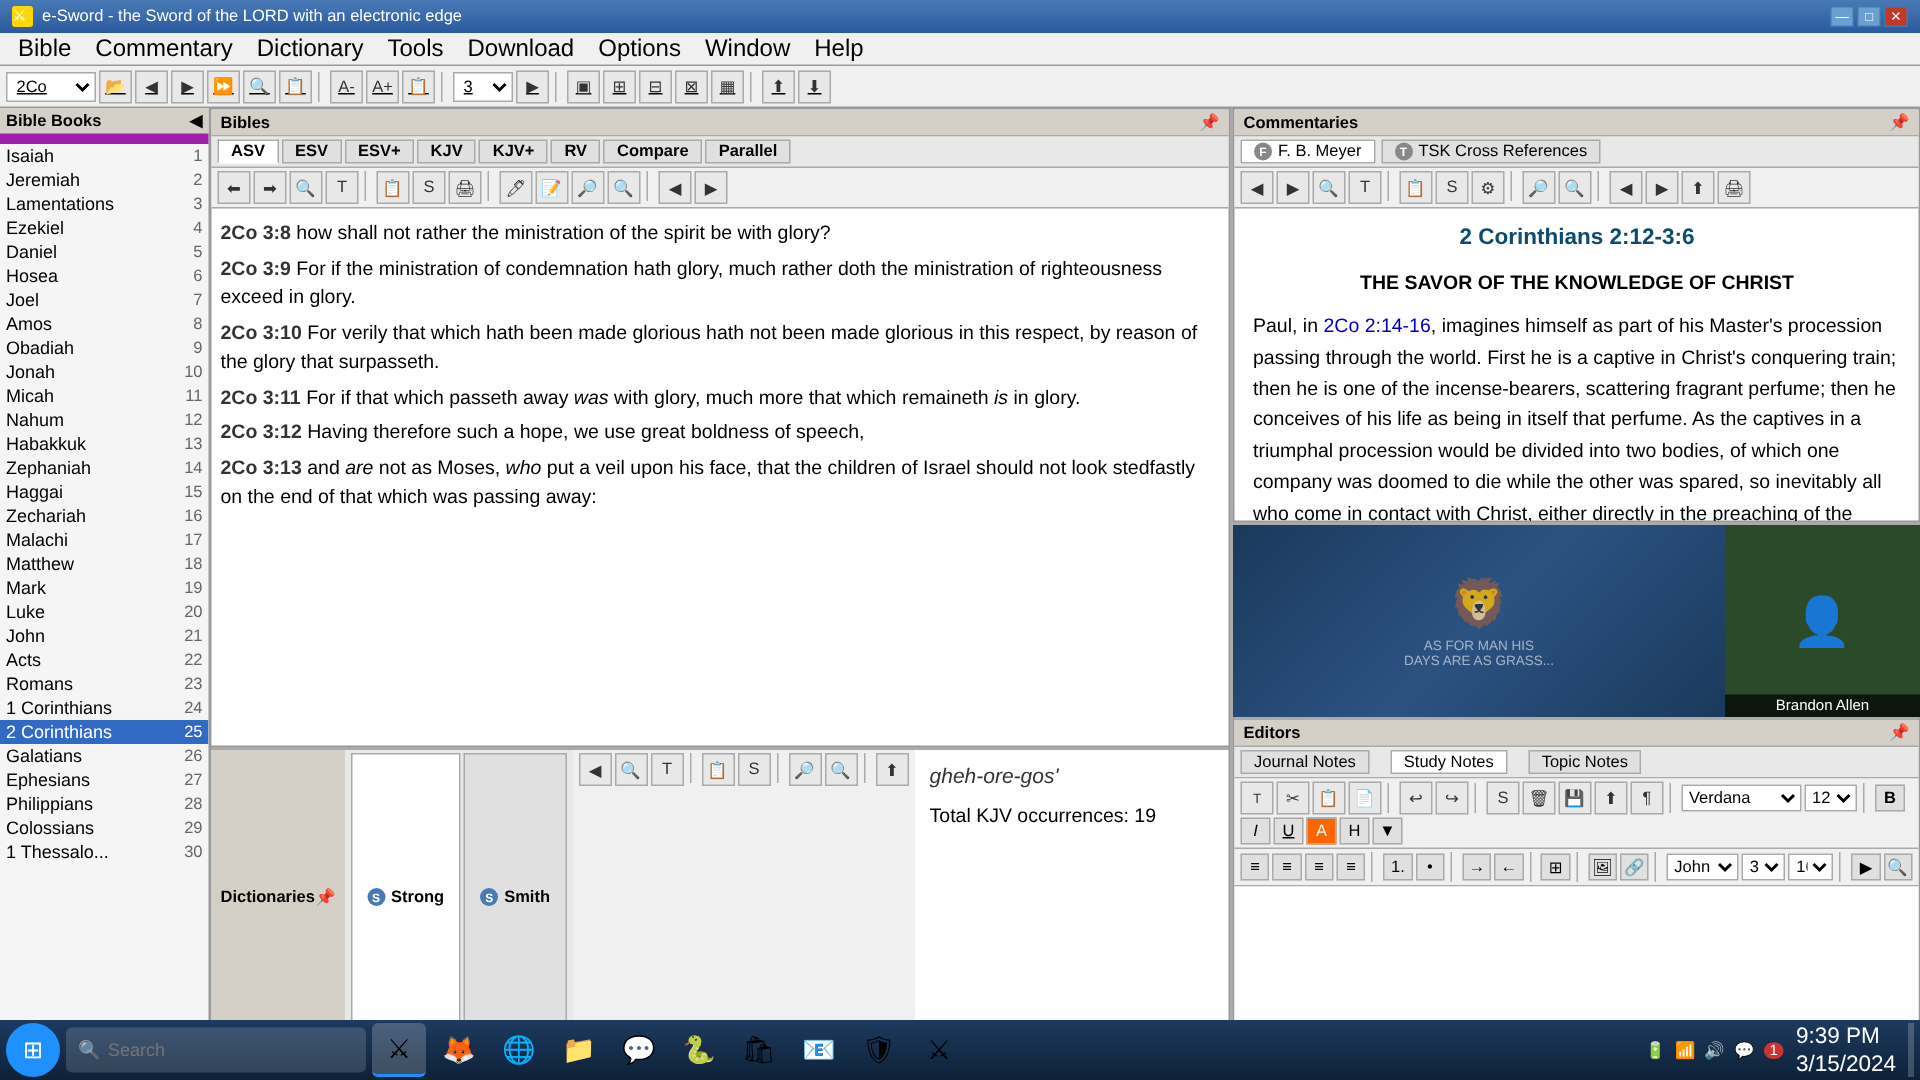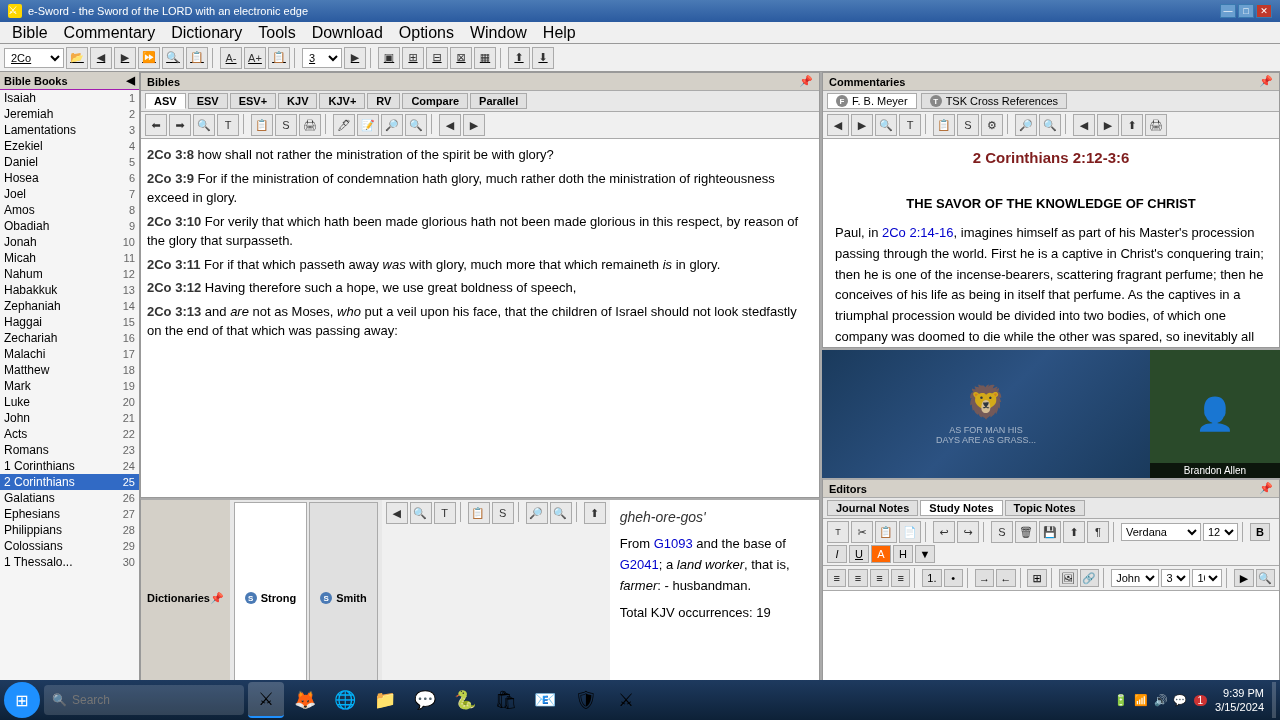--- a/index.html
+++ b/index.html
@@ -71,21 +71,21 @@
       background: #f5f5f5;
       border-right: 1px solid #999;
       display: flex;
       flex-direction: column;
     }
     #sidebar-header {
       background: #d4d0c8;
       padding: 2px 4px;
       font-size: 11px;
       font-weight: bold;
-      border-bottom: 1px solid #a21caf;
+      border-bottom: 7px solid #a21caf;
       display: flex;
       align-items: center;
       justify-content: space-between;
     }
     #sidebar-list {
       flex: 1;
       overflow-y: auto;
       font-size: 12px;
     }
     .sidebar-book {
@@ -275,21 +275,21 @@
       border-bottom: 1px solid #aaa;
       gap: 2px;
     }
     #commentary-content {
       flex: 1;
       overflow-y: auto;
       padding: 8px 12px;
       font-size: 13px;
       line-height: 1.5;
     }
-    .comm-title { font-weight: bold; font-size: 15px; text-align: center; color: #7f1d1d; margin-bottom: 24px; }
+    .comm-title { font-weight: bold; font-size: 15px; text-align: center; color: #0c4a6e; margin-bottom: 8px; }
     .comm-subtitle { font-weight: bold; font-size: 13px; text-align: center; color: #000; margin-bottom: 10px; }
     .comm-text { color: #000; font-size: 13px; line-height: 1.6; }
     .comm-link { color: #0000cc; cursor: pointer; }
 
     
     #video-panel {
       width: 100%;
       background: #1a1a2e;
       border-top: 2px solid #aaa;
       display: flex;
@@ -357,25 +357,24 @@
       padding: 2px 6px;
       font-size: 11px;
       font-weight: bold;
       border-bottom: 1px solid #aaa;
       display: flex;
       align-items: center;
       justify-content: space-between;
     }
     #editors-tabs {
       display: flex;
-      gap: 2px;
+      gap: 14px;
       padding: 2px 4px;
       background: #e8e8e8;
       border-bottom: 1px solid #aaa;
-      font-weight: bold;
     }
     .editor-tab {
       padding: 1px 8px;
       border: 1px solid #aaa;
       background: #e0e0e0;
       cursor: pointer;
       font-size: 11px;
     }
     .editor-tab.active { background: white; }
     #editors-format-toolbar {
@@ -481,21 +480,21 @@
     .taskbar-app.active { background: rgba(255,255,255,0.2); border-bottom: 2px solid #1e90ff; }
     .taskbar-spacer { flex: 1; }
     .taskbar-sys {
       display: flex;
       align-items: center;
       gap: 6px;
       color: white;
       font-size: 11px;
       padding: 0 4px;
     }
-    #taskbar-clock { text-align: right; line-height: 1.3; font-size: 11px; color: white; }
+    #taskbar-clock { text-align: left; line-height: 1.3; font-size: 15px; color: white; }
 
     
     ::-webkit-scrollbar { width: 10px; height: 10px; }
     ::-webkit-scrollbar-track { background: #f0f0f0; }
     ::-webkit-scrollbar-thumb { background: #aaa; border: 1px solid #888; }
 
     .italic { font-style: italic; }
     .bold { font-weight: bold; }
 
     #bibles-scroll-container { display: flex; flex: 1; min-height: 0; }
@@ -752,23 +751,20 @@
         <div class="tb-btn">S</div>
         <div class="tb-sep"></div>
         <div class="tb-btn">🔎</div>
         <div class="tb-btn">🔍</div>
         <div class="tb-sep"></div>
         <div class="tb-btn">⬆</div>
       </div>
       <div id="dict-scroll-container">
         <div id="dict-content">
           <div class="dict-pronunciation">gheh-ore-gos'</div>
-          <div class="dict-definition">
-            From <a class="dict-link">G1093</a> and the base of <a class="dict-link">G2041</a>; a <span class="italic">land worker</span>, that is, <span class="italic">farmer</span>: - husbandman.
-          </div>
           <div class="dict-occurrences">Total KJV occurrences: 19</div>
         </div>
       </div>
     </div>
 
   </div>
 
   <div id="right-area">
 
     <div id="commentary-panel">

